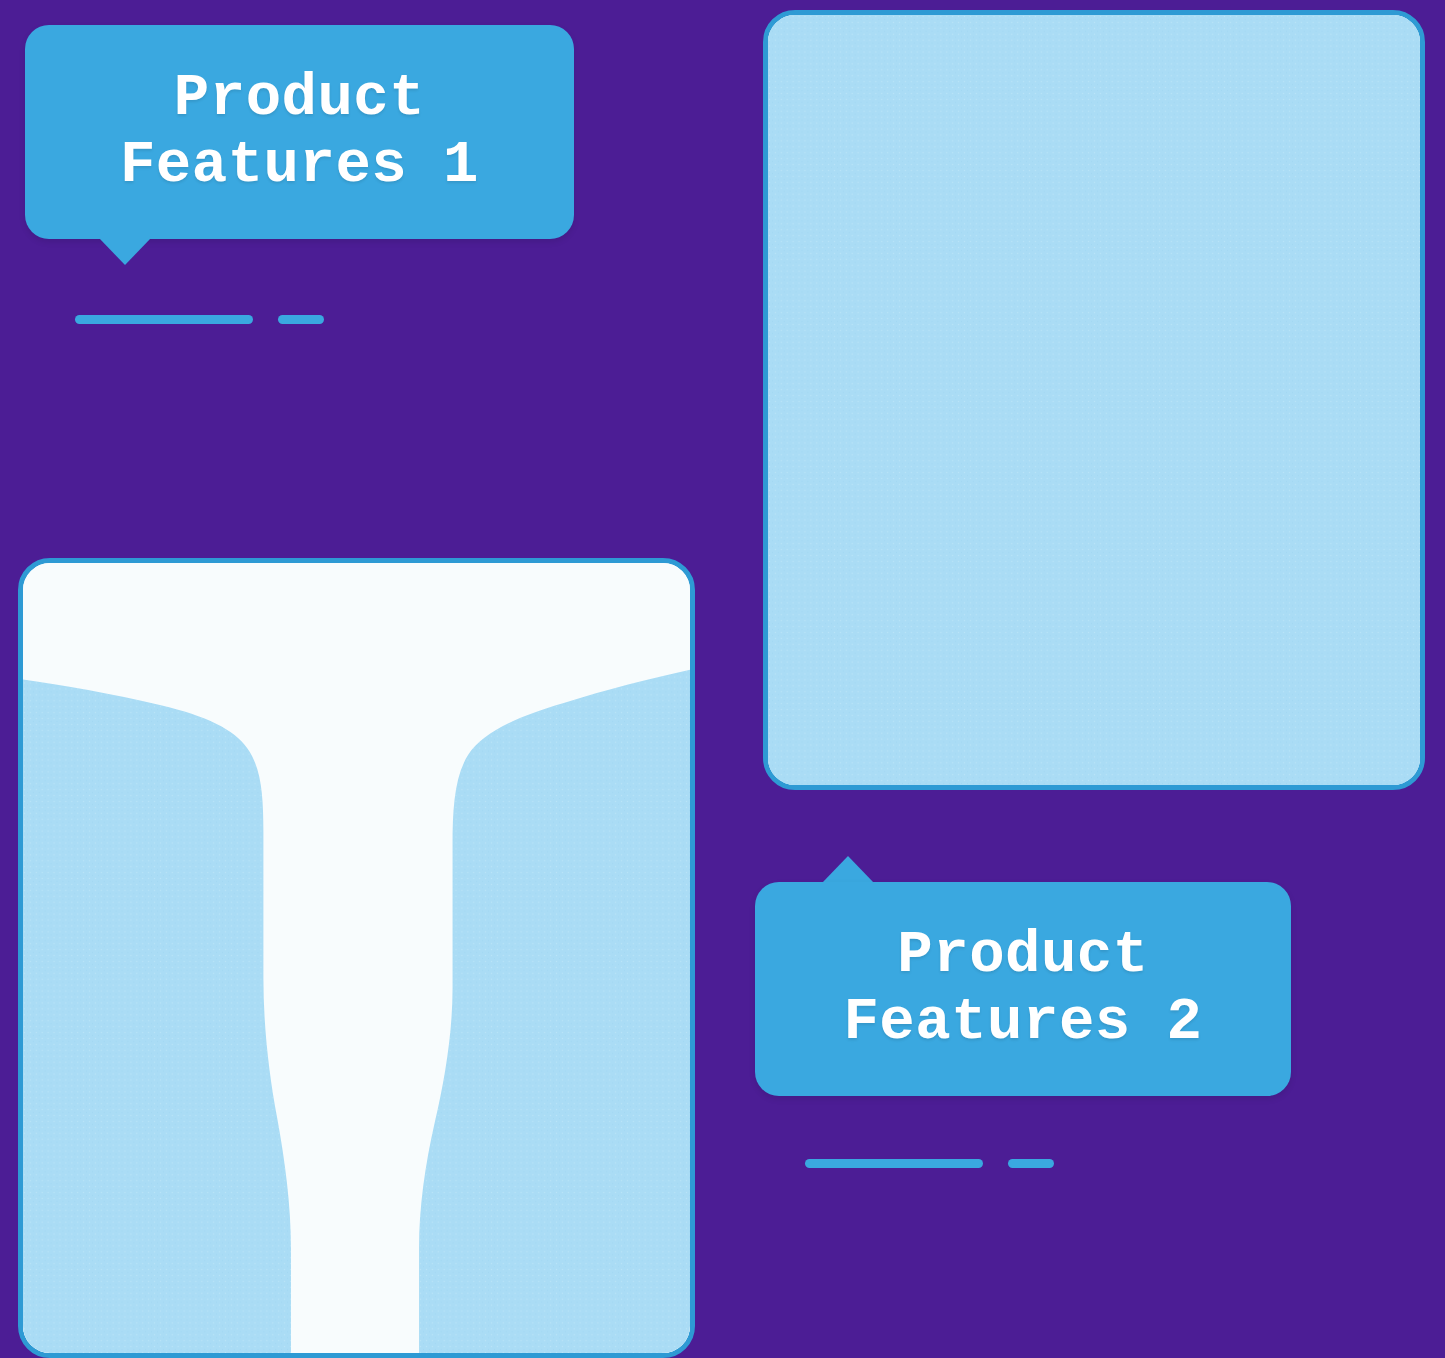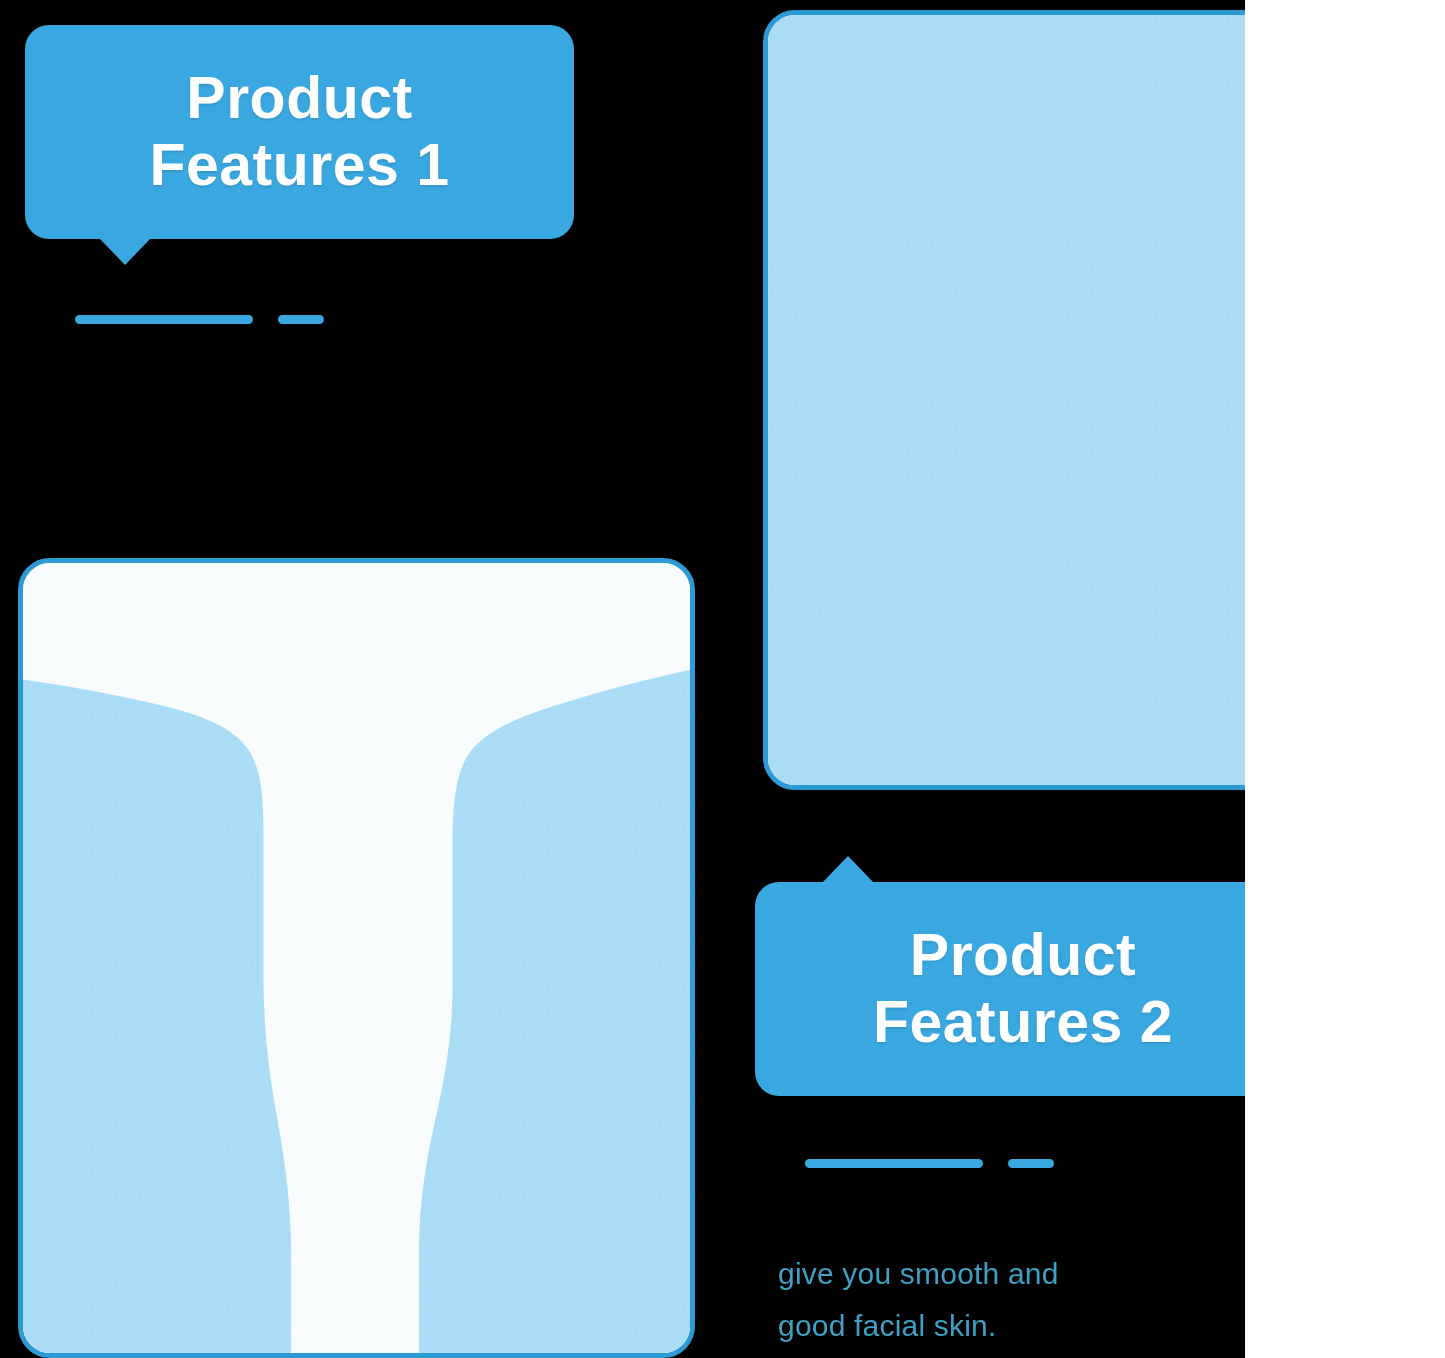--- a/index.html
+++ b/index.html
@@ -6,24 +6,25 @@
     margin: 0;
     padding: 0;
     background: #ffffff;
   }
   body {
     font-family: "Liberation Sans", sans-serif;
     -webkit-font-smoothing: antialiased;
   }
   #page {
     position: relative;
-    width: 1245px;
+    width: 1445px;
     height: 1358px;
-    background: #000000;
+    background: #4c1d95;
     overflow: hidden;
+    font-family: Liberation Mono, monospace;
   }
 
   
   .bubble {
     position: absolute;
     background: #3aa8e0;
     border-radius: 24px;
     box-sizing: border-box;
     display: flex;
     align-items: center;
@@ -233,16 +234,14 @@
   <div class="bubble" id="bubble-2">
     <span class="bubble-text">Product
 Features 2</span>
   </div>
 
   <div class="divider" id="divider-2">
     <span class="bar bar-long"></span>
     <span class="bar bar-short"></span>
   </div>
 
-  <p class="body-text" id="body-2">give you smooth and
-good facial skin.</p>
 
 </div>
 
 </body></html>

